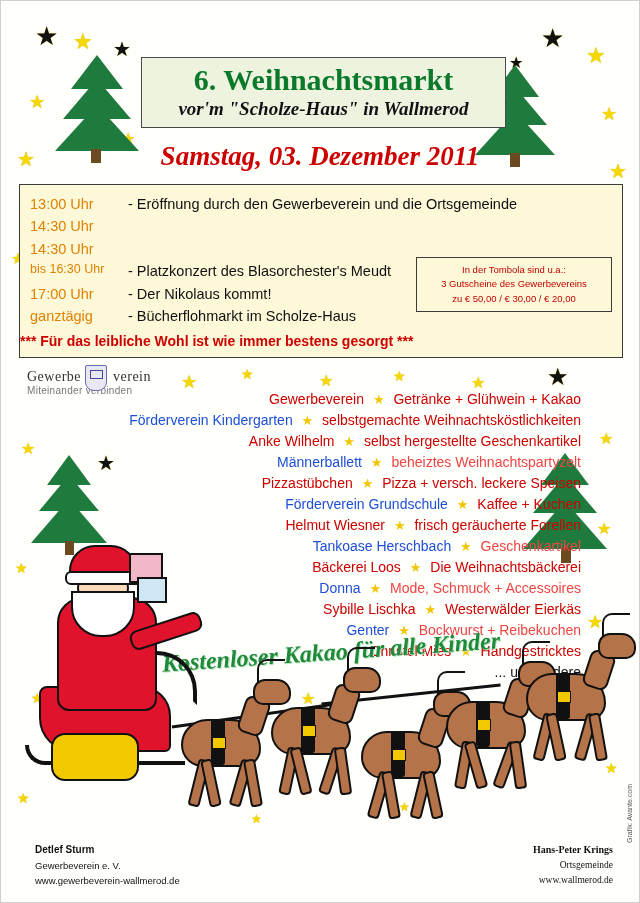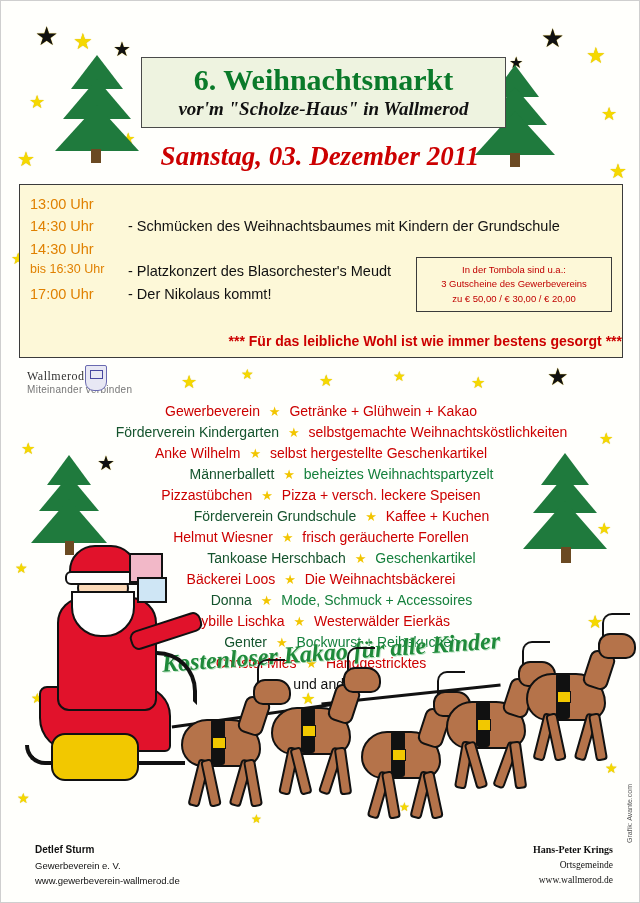--- a/index.html
+++ b/index.html
@@ -74,21 +74,21 @@
   .prow .time{width:98px;flex:0 0 98px;color:#e08000;font-weight:normal;}
   .prow .time.small{font-size:12.5px;}
   .prow .desc{color:#111;}
   .tombola{
     position:absolute;right:10px;top:72px;width:196px;
     border:1px solid #3b3b3b;background:#fdf8d8;
     padding:5px 6px;box-sizing:border-box;
     text-align:center;font-size:9.5px;color:#c00000;line-height:1.5;
   }
   .prog-foot{
-    position:absolute;left:0;right:0;bottom:8px;text-align:right;
+    position:absolute;left:0;right:0;bottom:8px;text-align:left;
     font-weight:bold;font-size:14px;color:#cc0000;
   }
   
   .logo{
     position:absolute;left:26px;top:368px;width:168px;height:42px;
     font-size:10px;color:#444;
   }
   .logo .lg-big{
     font-family:"Liberation Serif", serif;
     font-size:14px;color:#333;letter-spacing:.5px;
@@ -97,30 +97,30 @@
   .logo .crest{
     position:absolute;left:58px;top:-4px;width:20px;height:24px;
     background:#e8e8f4;border:1px solid #6a6ab0;border-radius:2px 2px 9px 9px;
   }
   .logo .crest:after{
     content:"";position:absolute;left:4px;top:4px;width:11px;height:7px;
     border:1px solid #4747a0;
   }
   
   .sponsors{
-    position:absolute;left:60px;top:400px;width:520px;
-    text-align:center;
+    position:absolute;left:60px;top:388px;width:520px;
+    text-align:right;
   }
   .sp-row{
     font-size:14px;line-height:21px;white-space:nowrap;
   }
   .sp-name{color:#cc0000;}
-  .sp-name.dark{color:#14532d;margin-left:41px;}
+  .sp-name.dark{color:#1d4ed8;margin-left:41px;}
   .sp-sep{color:#f2c500;font-size:13px;padding:0 5px;}
-  .sp-what{color:#15803d;}
+  .sp-what{color:#ef4444;}
   .sp-what.red{color:#cc0000;}
   .sp-more{color:#111;font-size:14px;margin-top:2px;}
   .kakao{
     position:absolute;left:120px;top:638px;width:420px;text-align:center;
     font-family:"Liberation Serif", serif;
     font-style:italic;font-weight:bold;font-size:24px;color:#1f8a3a;
     transform:rotate(-4deg);
     text-shadow:1px 1px 0 #bfe6c6;
   }
   
@@ -258,50 +258,54 @@
   <div class="hdr-box">
     <div class="l1">6. Weihnachtsmarkt</div>
     <div class="l2">vor'm "Scholze-Haus" in Wallmerod</div>
   </div>
 
   <div class="hdr-date">Samstag, 03. Dezember 2011</div>
 
   <div class="prog">
     <div class="prow">
       <div class="time">13:00 Uhr</div>
+      <div class="desc">- Eröffnung durch den Gewerbeverein und die Ortsgemeinde</div>
     </div>
     <div class="prow">
       <div class="time">14:30 Uhr</div>
-      <div class="desc">- Schmücken des Weihnachtsbaumes mit Kindern der Grundschule</div>
     </div>
     <div class="prow">
       <div class="time">14:30 Uhr</div>
       <div class="desc"></div>
     </div>
     <div class="prow">
       <div class="time small">bis 16:30 Uhr</div>
       <div class="desc">- Platzkonzert des Blasorchester's Meudt</div>
     </div>
     <div class="prow">
       <div class="time">17:00 Uhr</div>
       <div class="desc">- Der Nikolaus kommt!</div>
+    </div>
+    <div class="prow">
+      <div class="time">ganztägig</div>
+      <div class="desc">- Bücherflohmarkt im Scholze-Haus</div>
     </div>
 
     <div class="tombola">
       <div>In der Tombola sind u.a.:</div>
       <div>3 Gutscheine des Gewerbevereins</div>
       <div>zu € 50,00 / € 30,00 / € 20,00</div>
     </div>
 
     <div class="prog-foot">*** Für das leibliche Wohl ist wie immer bestens gesorgt ***</div>
   </div>
 
   <div class="logo">
     <div class="crest"></div>
-    <div class="lg-big" style="font-size:12px;">Wallmerod</div>
+    <div class="lg-big"><span>Gewerbe</span>&nbsp;&nbsp;&nbsp;&nbsp;&nbsp;&nbsp;&nbsp;&nbsp;<span>verein</span></div>
     <div class="lg-small">Miteinander verbinden</div>
   </div>
 
   <div class="star" style="left:180px;top:372px;font-size:18px;">★</div>
   <div class="star" style="left:240px;top:366px;font-size:14px;">★</div>
   <div class="star" style="left:318px;top:372px;font-size:16px;">★</div>
   <div class="star" style="left:392px;top:368px;font-size:14px;">★</div>
   <div class="star" style="left:470px;top:374px;font-size:16px;">★</div>
   <div class="star black" style="left:546px;top:364px;font-size:24px;">★</div>
   <div class="star black" style="left:96px;top:452px;font-size:20px;">★</div>

